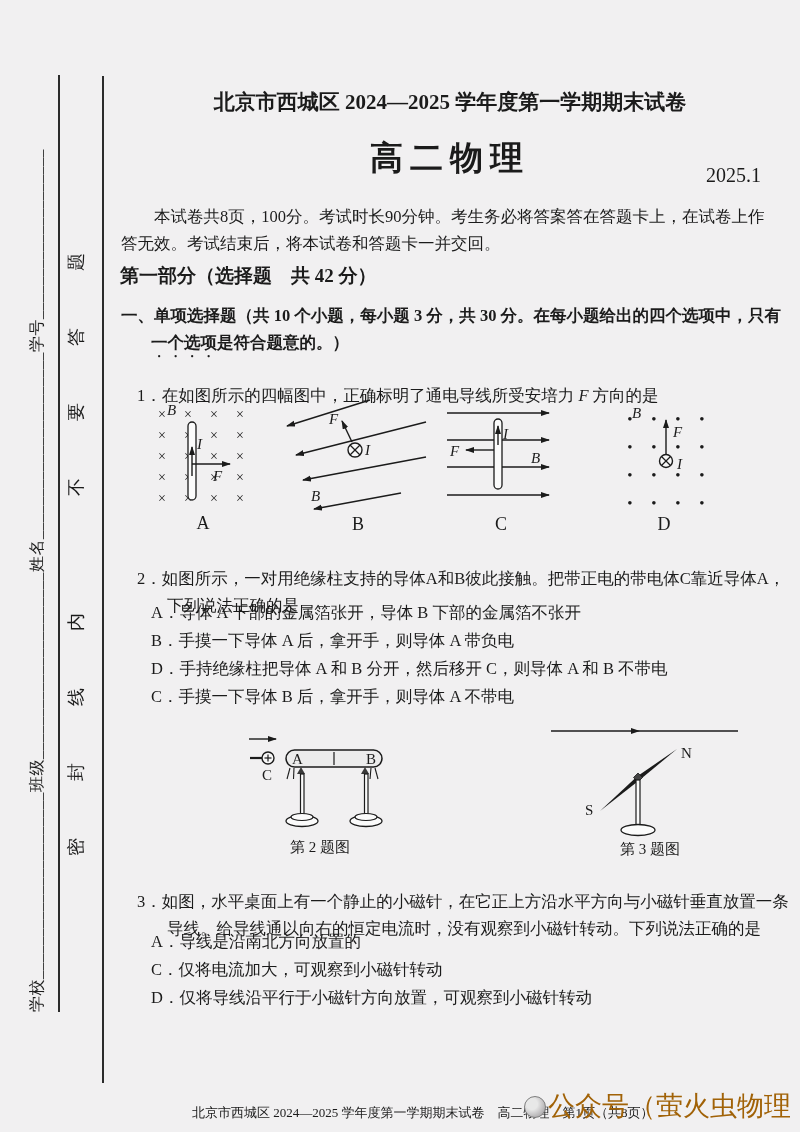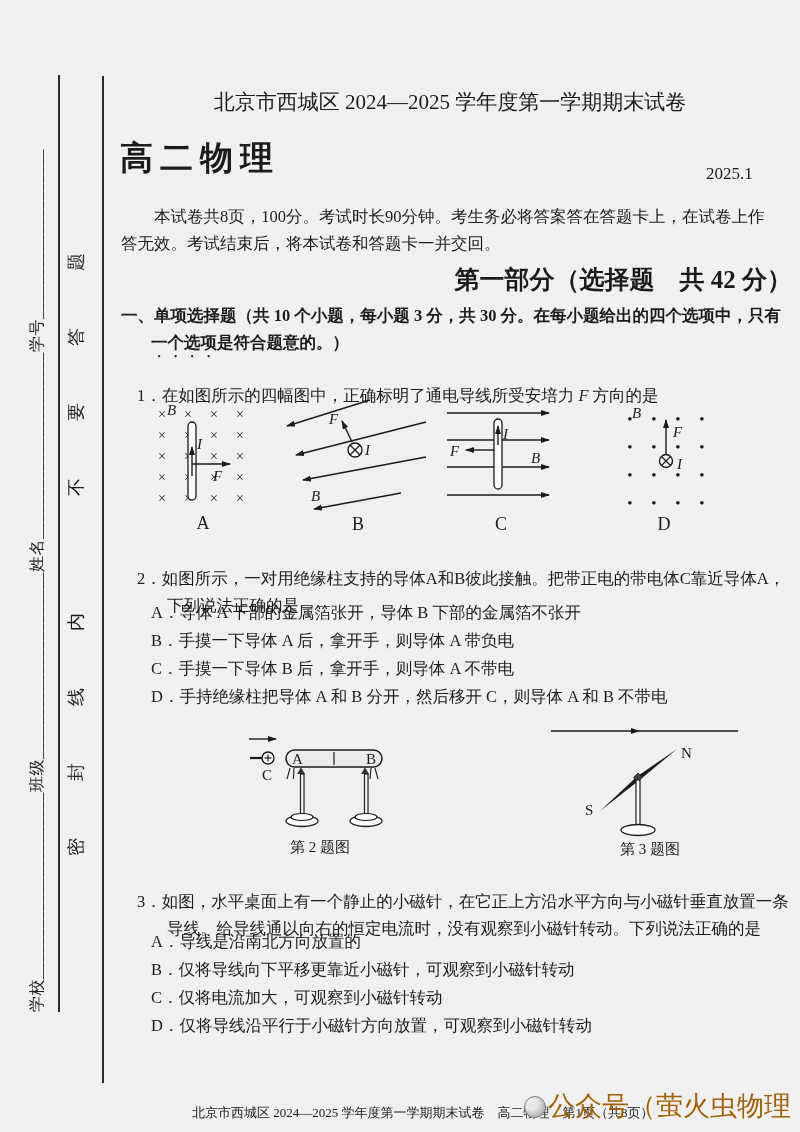--- a/index.html
+++ b/index.html
@@ -6,25 +6,25 @@
   body{width:800px;height:1132px;background:#f1f0f1;position:relative;overflow:hidden;
        font-family:"Liberation Serif",serif;color:#1b1b1b}
   
   .vline{position:absolute;width:1.6px;background:#2b2b2b}
   .vtext{position:absolute;transform:rotate(-90deg);transform-origin:0 0;white-space:nowrap}
   .fields{font-size:16px;line-height:22px;letter-spacing:.5px}
   .seal{font-size:18px;line-height:24px;letter-spacing:57px}
   .seal .g2{margin-left:60px}
   
   .main{position:absolute;left:120px;top:0;width:660px;height:1132px}
-  .header-title{position:absolute;top:88px;left:0;width:100%;text-align:center;font-size:21px;font-weight:400}
-  .subject{position:absolute;top:136px;left:0;width:100%;text-align:left;font-size:33px;font-weight:700;letter-spacing:7px}
-  .date{position:absolute;left:586px;top:164px;font-size:17px}
+  .header-title{position:absolute;top:88px;left:0;width:100%;text-align:center;font-size:21px;font-weight:700}
+  .subject{position:absolute;top:136px;left:0;width:100%;text-align:center;font-size:33px;font-weight:700;letter-spacing:7px}
+  .date{position:absolute;left:586px;top:164px;font-size:20px}
   .intro{position:absolute;top:203px;left:1px;width:658px;font-size:16.5px;line-height:27px;text-indent:2em;margin:0}
-  .part{position:absolute;top:263px;left:12px;width:100%;text-align:right;font-size:25px;font-weight:700}
+  .part{position:absolute;top:263px;left:0;width:100%;text-align:left;font-size:19px;font-weight:700}
   .sec{position:absolute;top:302px;left:1px;width:662px;font-size:16.5px;font-weight:700;line-height:27px;
        padding-left:30px;text-indent:-30px;box-sizing:border-box;margin:0}
   .emph{font-style:normal;-webkit-text-emphasis:filled dot;-webkit-text-emphasis-position:under left;
         text-emphasis:filled dot;text-emphasis-position:under left}
   .q{position:absolute;left:1px;width:662px;font-size:16.5px;line-height:27px;
      padding-left:30px;text-indent:-30px;box-sizing:border-box;margin:16px}
   .q1{top:366px}.q2{top:549px}.q3{top:872px}
   .opts{position:absolute;left:31px;width:630px}
   .opts2{top:599px}.opts3{top:928px}
   .opt{font-size:16.5px;line-height:28px}
@@ -194,22 +194,22 @@
       <text class="it" x="63" y="70">I</text>
     </svg>
     <div class="dcap">D</div>
   </div>
 
   <p class="q q2">2．如图所示，一对用绝缘柱支持的导体A和B彼此接触。把带正电的带电体C靠近导体A，下列说法正确的是</p>
   <div class="opts opts2">
 
   <div class="opt">A．导体 A 下部的金属箔张开，导体 B 下部的金属箔不张开</div>
       <div class="opt">B．手摸一下导体 A 后，拿开手，则导体 A 带负电</div>
+      <div class="opt">D．手持绝缘柱把导体 A 和 B 分开，然后移开 C，则导体 A 和 B 不带电</div>
       <div class="opt">C．手摸一下导体 B 后，拿开手，则导体 A 不带电</div>
-      <div class="opt">D．手持绝缘柱把导体 A 和 B 分开，然后移开 C，则导体 A 和 B 不带电</div>
     </div>
 
   <div class="figure fig2">
     <svg class="ov" width="200" height="122">
       <defs>
           <marker id="arrF2" markerWidth="10" markerHeight="8" refX="8" refY="3" orient="auto" markerUnits="userSpaceOnUse">
         <path d="M0,0L9,3L0,6Z" fill="#1b1b1b"></path>
           </marker>
         </defs>
       <line x1="29" y1="27" x2="56" y2="27" stroke="#1b1b1b" stroke-width="1.4" marker-end="url(#arrF2)"></line>
@@ -254,21 +254,20 @@
       <text x="146" y="46">N</text>
       <text x="50" y="103">S</text>
     </svg>
     <div class="fcap">第 3 题图</div>
   </div>
 
   <p class="q q3">3．如图，水平桌面上有一个静止的小磁针，在它正上方沿水平方向与小磁针垂直放置一条导线。给导线通以向右的恒定电流时，没有观察到小磁针转动。下列说法正确的是</p>
   <div class="opts opts3">
 
   <div class="opt">A．导线是沿南北方向放置的</div>
-      <div class="opt">B．仅将导线向下平移更靠近小磁针，可观察到小磁针转动</div>
       <div class="opt">C．仅将电流加大，可观察到小磁针转动</div>
       <div class="opt">D．仅将导线沿平行于小磁针方向放置，可观察到小磁针转动</div>
     </div>
 
   <div class="footer">
     <span class="ftext">北京市西城区 2024—2025 学年度第一学期期末试卷　高二物理　第1页（共8页）</span>
     <span class="wlogo"></span>
     <span class="wmark">公众号（萤火虫物理</span>
   </div>
 

